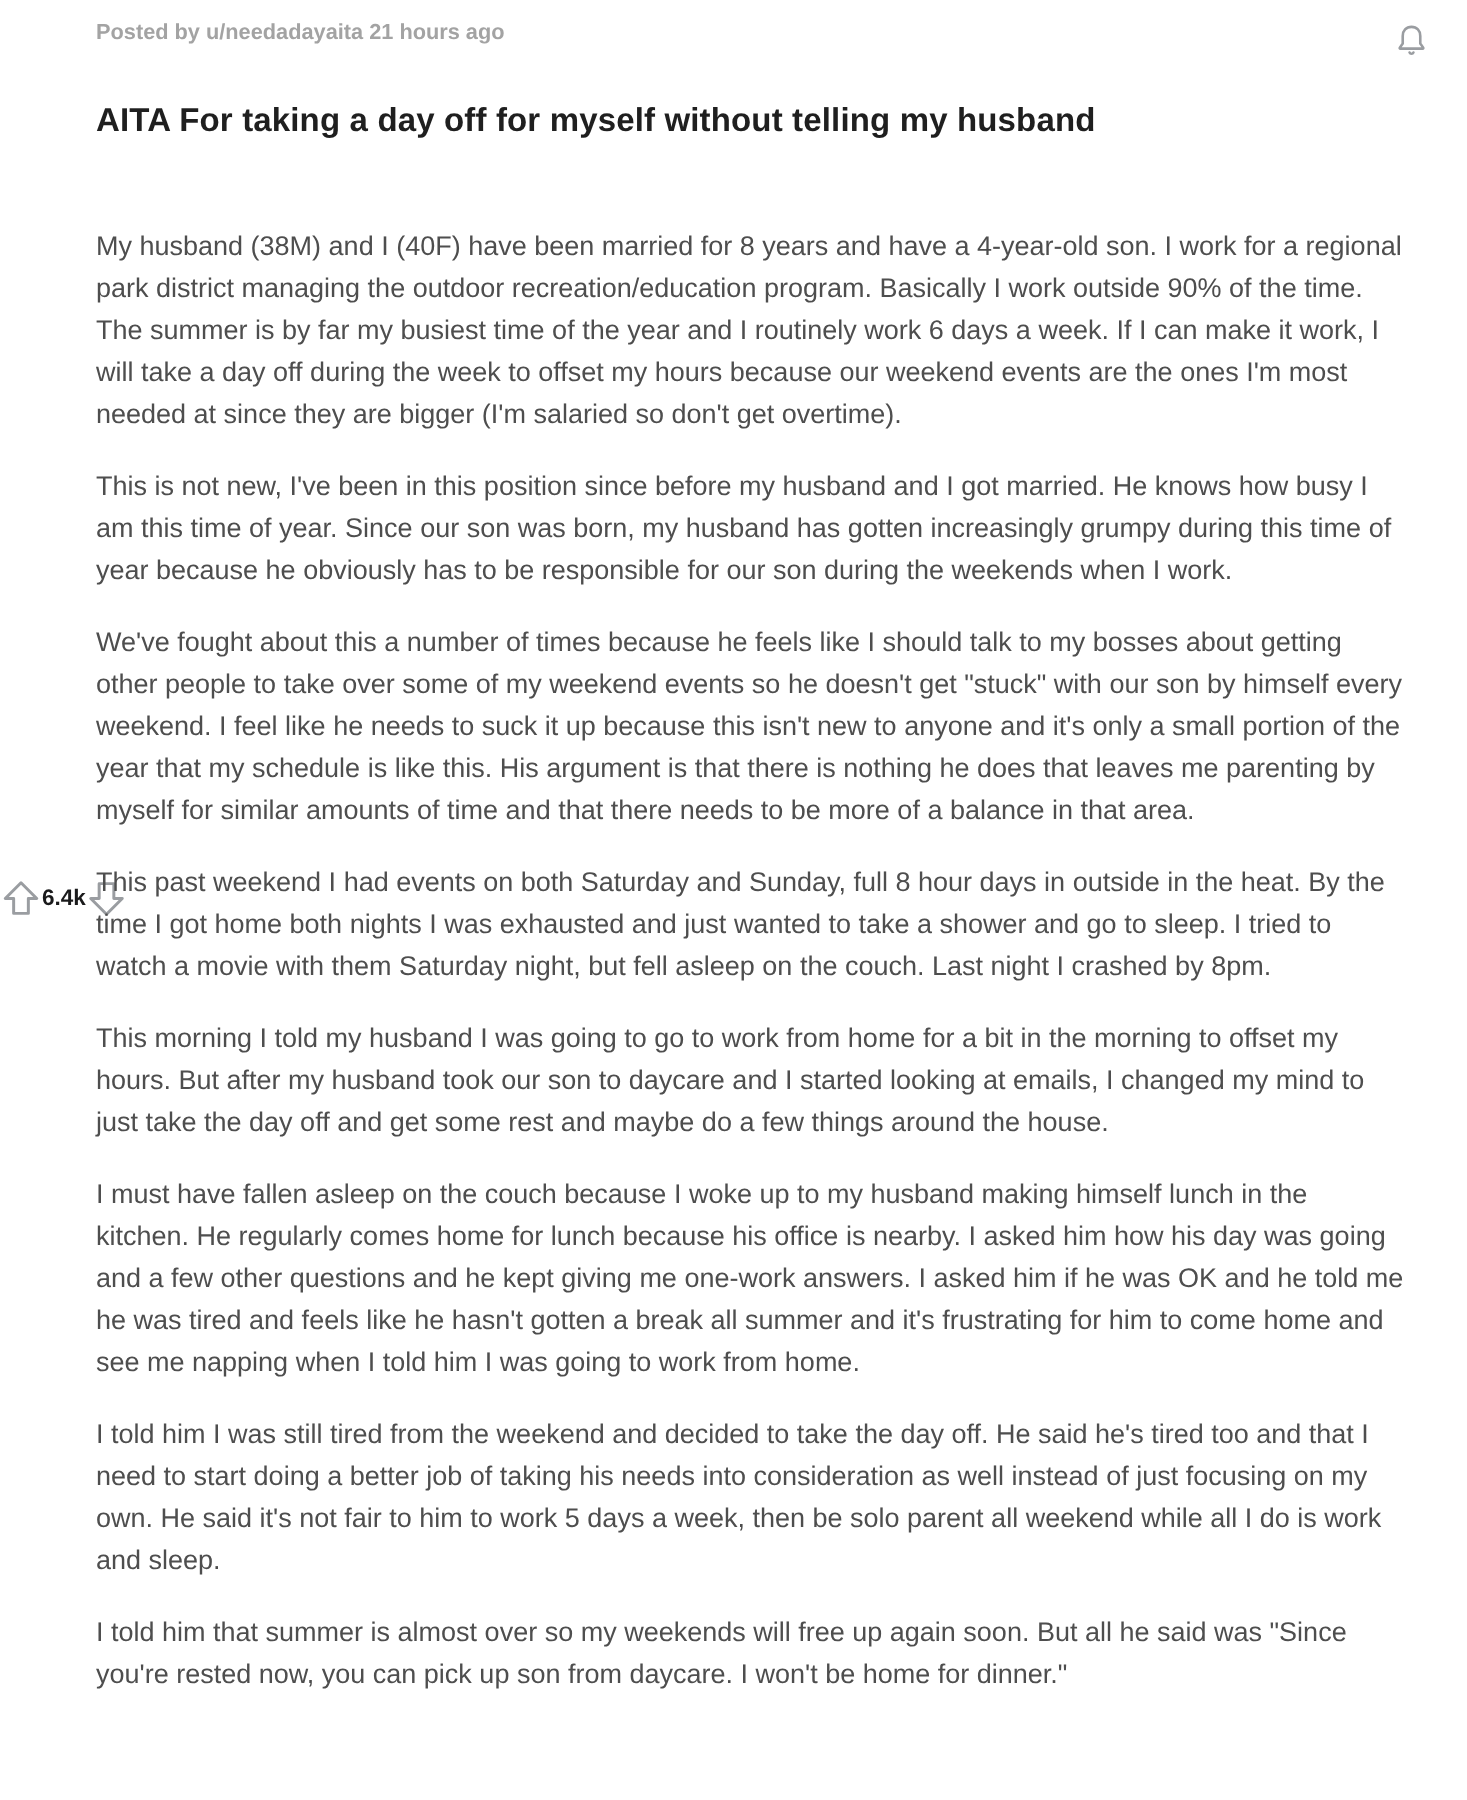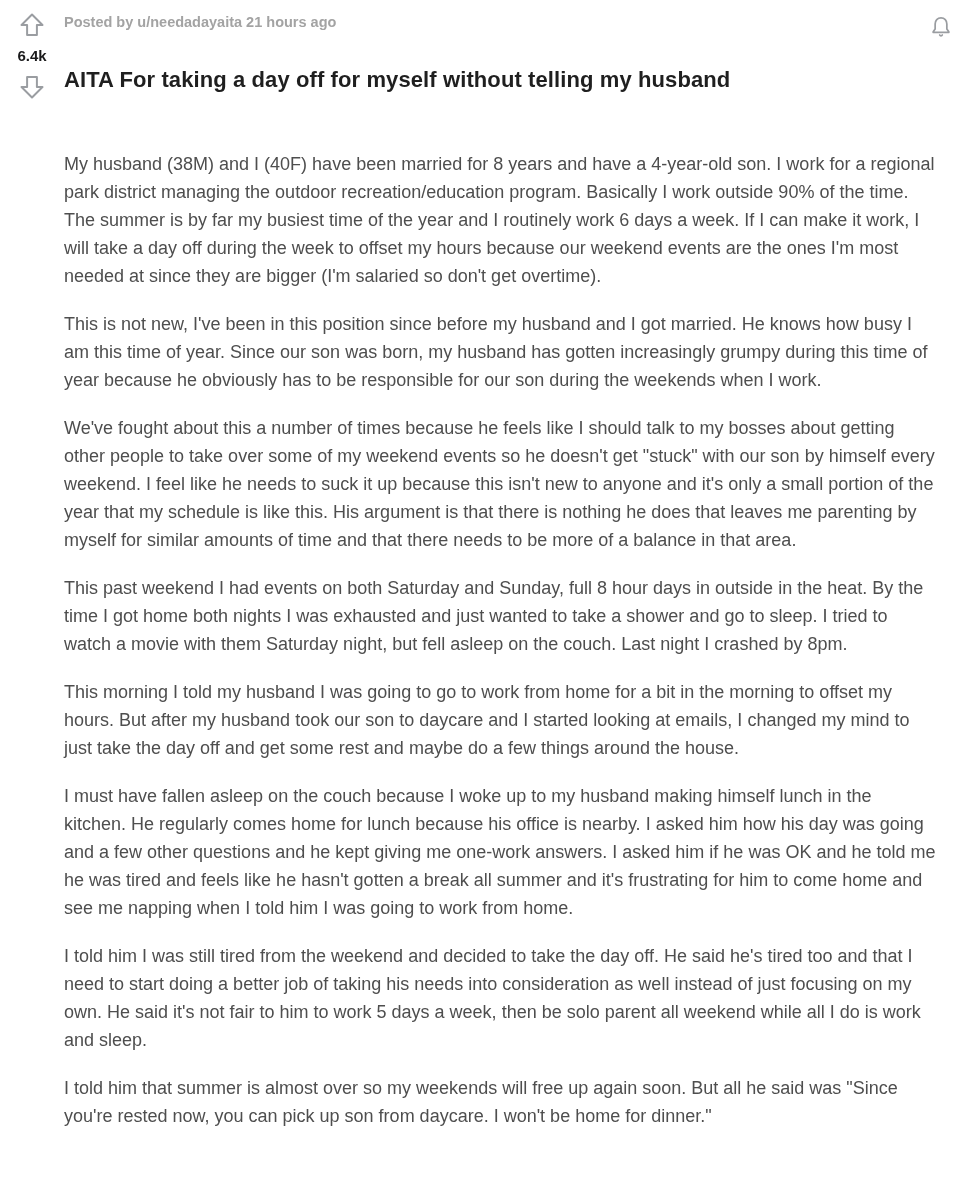--- a/index.html
+++ b/index.html
@@ -14,21 +14,20 @@
     min-height: 1200px;
     background: #ffffff;
     padding: 8px 10px 10px 0;
     display: flex;
   }
   
   .vote-col {
     width: 64px;
     flex: 0 0 64px;
     display: flex;
-    flex-direction: column;
     align-items: center;
     padding-top: 0;
   }
   .vote-btn {
     background: none;
     border: none;
     width: 34px;
     height: 34px;
     display: flex;
     align-items: center;

